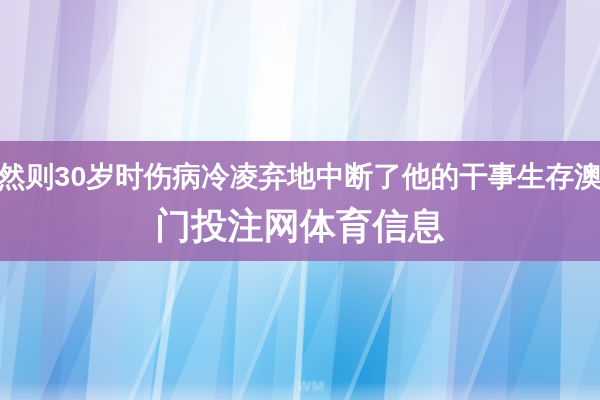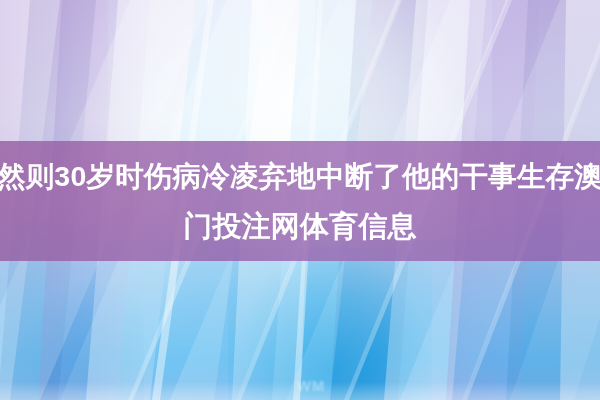--- a/index.html
+++ b/index.html
@@ -88,21 +88,21 @@
       rgba(154,96,166,.80) 18%,
       rgba(150,96,170,.80) 38%,
       rgba(158,104,176,.80) 58%,
       rgba(150,98,172,.80) 78%,
       rgba(146,96,174,.80) 100%);
     display:flex;flex-direction:column;
     align-items:center;justify-content:center;
   }
   .band-line{
     color:#ffffff;
-    font-size:29px;
+    font-size:36px;
     font-weight:bold;
     line-height:50px;
     letter-spacing:.2px;
     white-space:nowrap;
     text-align:center;
   }
   .band-line.l1{font-size:28.5px;}
 
   
   .watermark{

